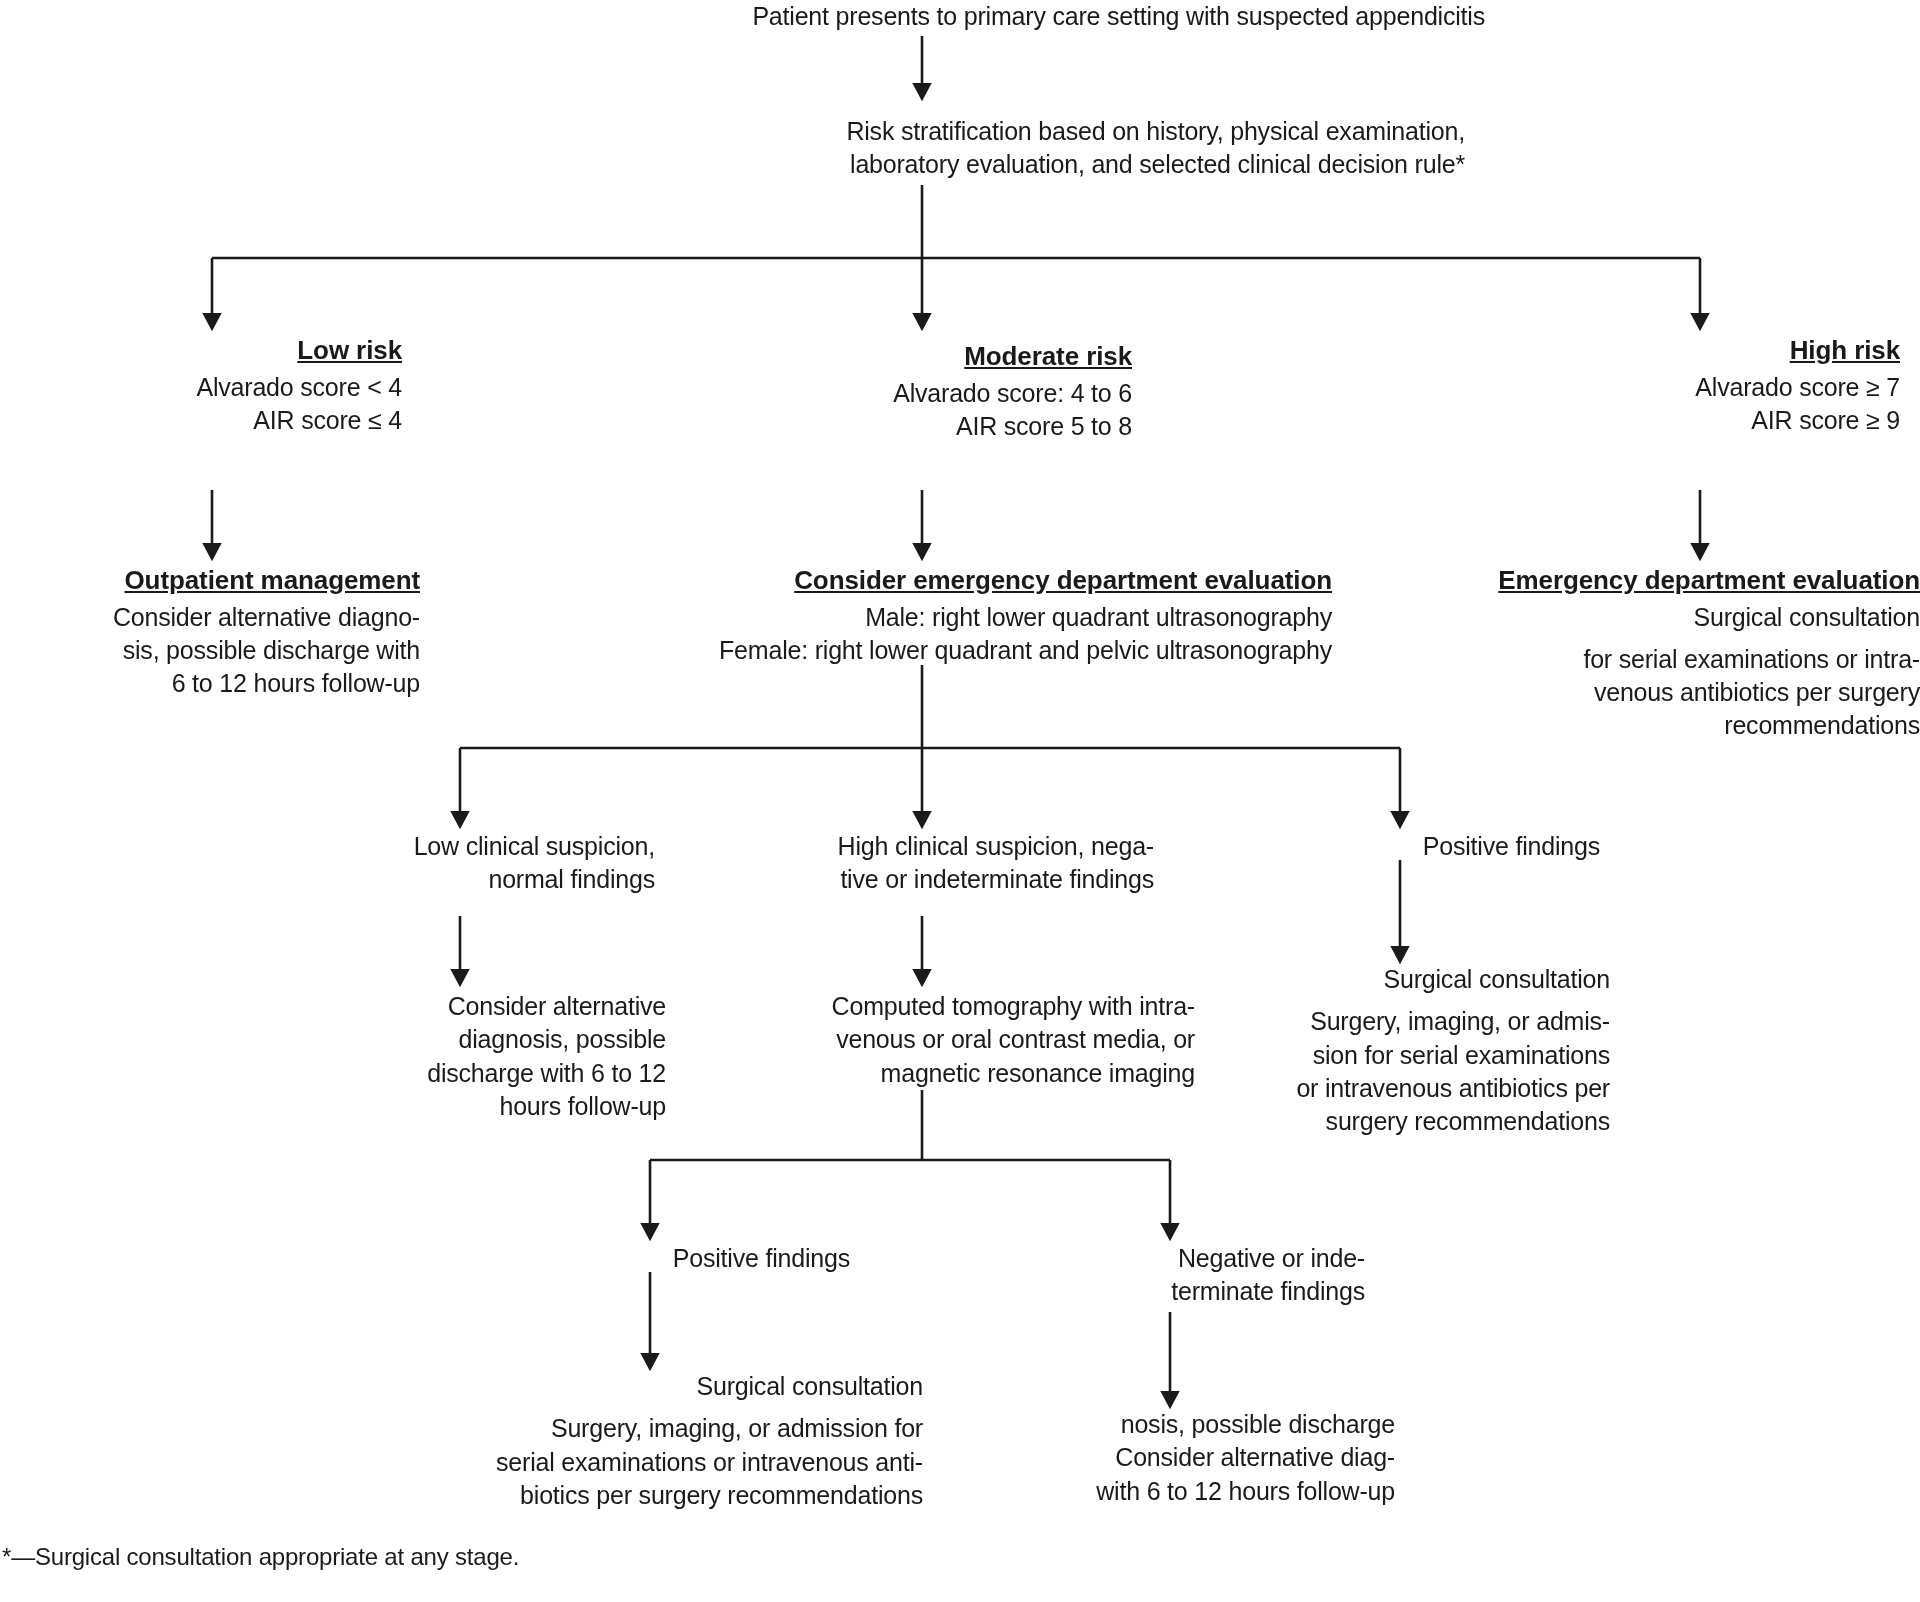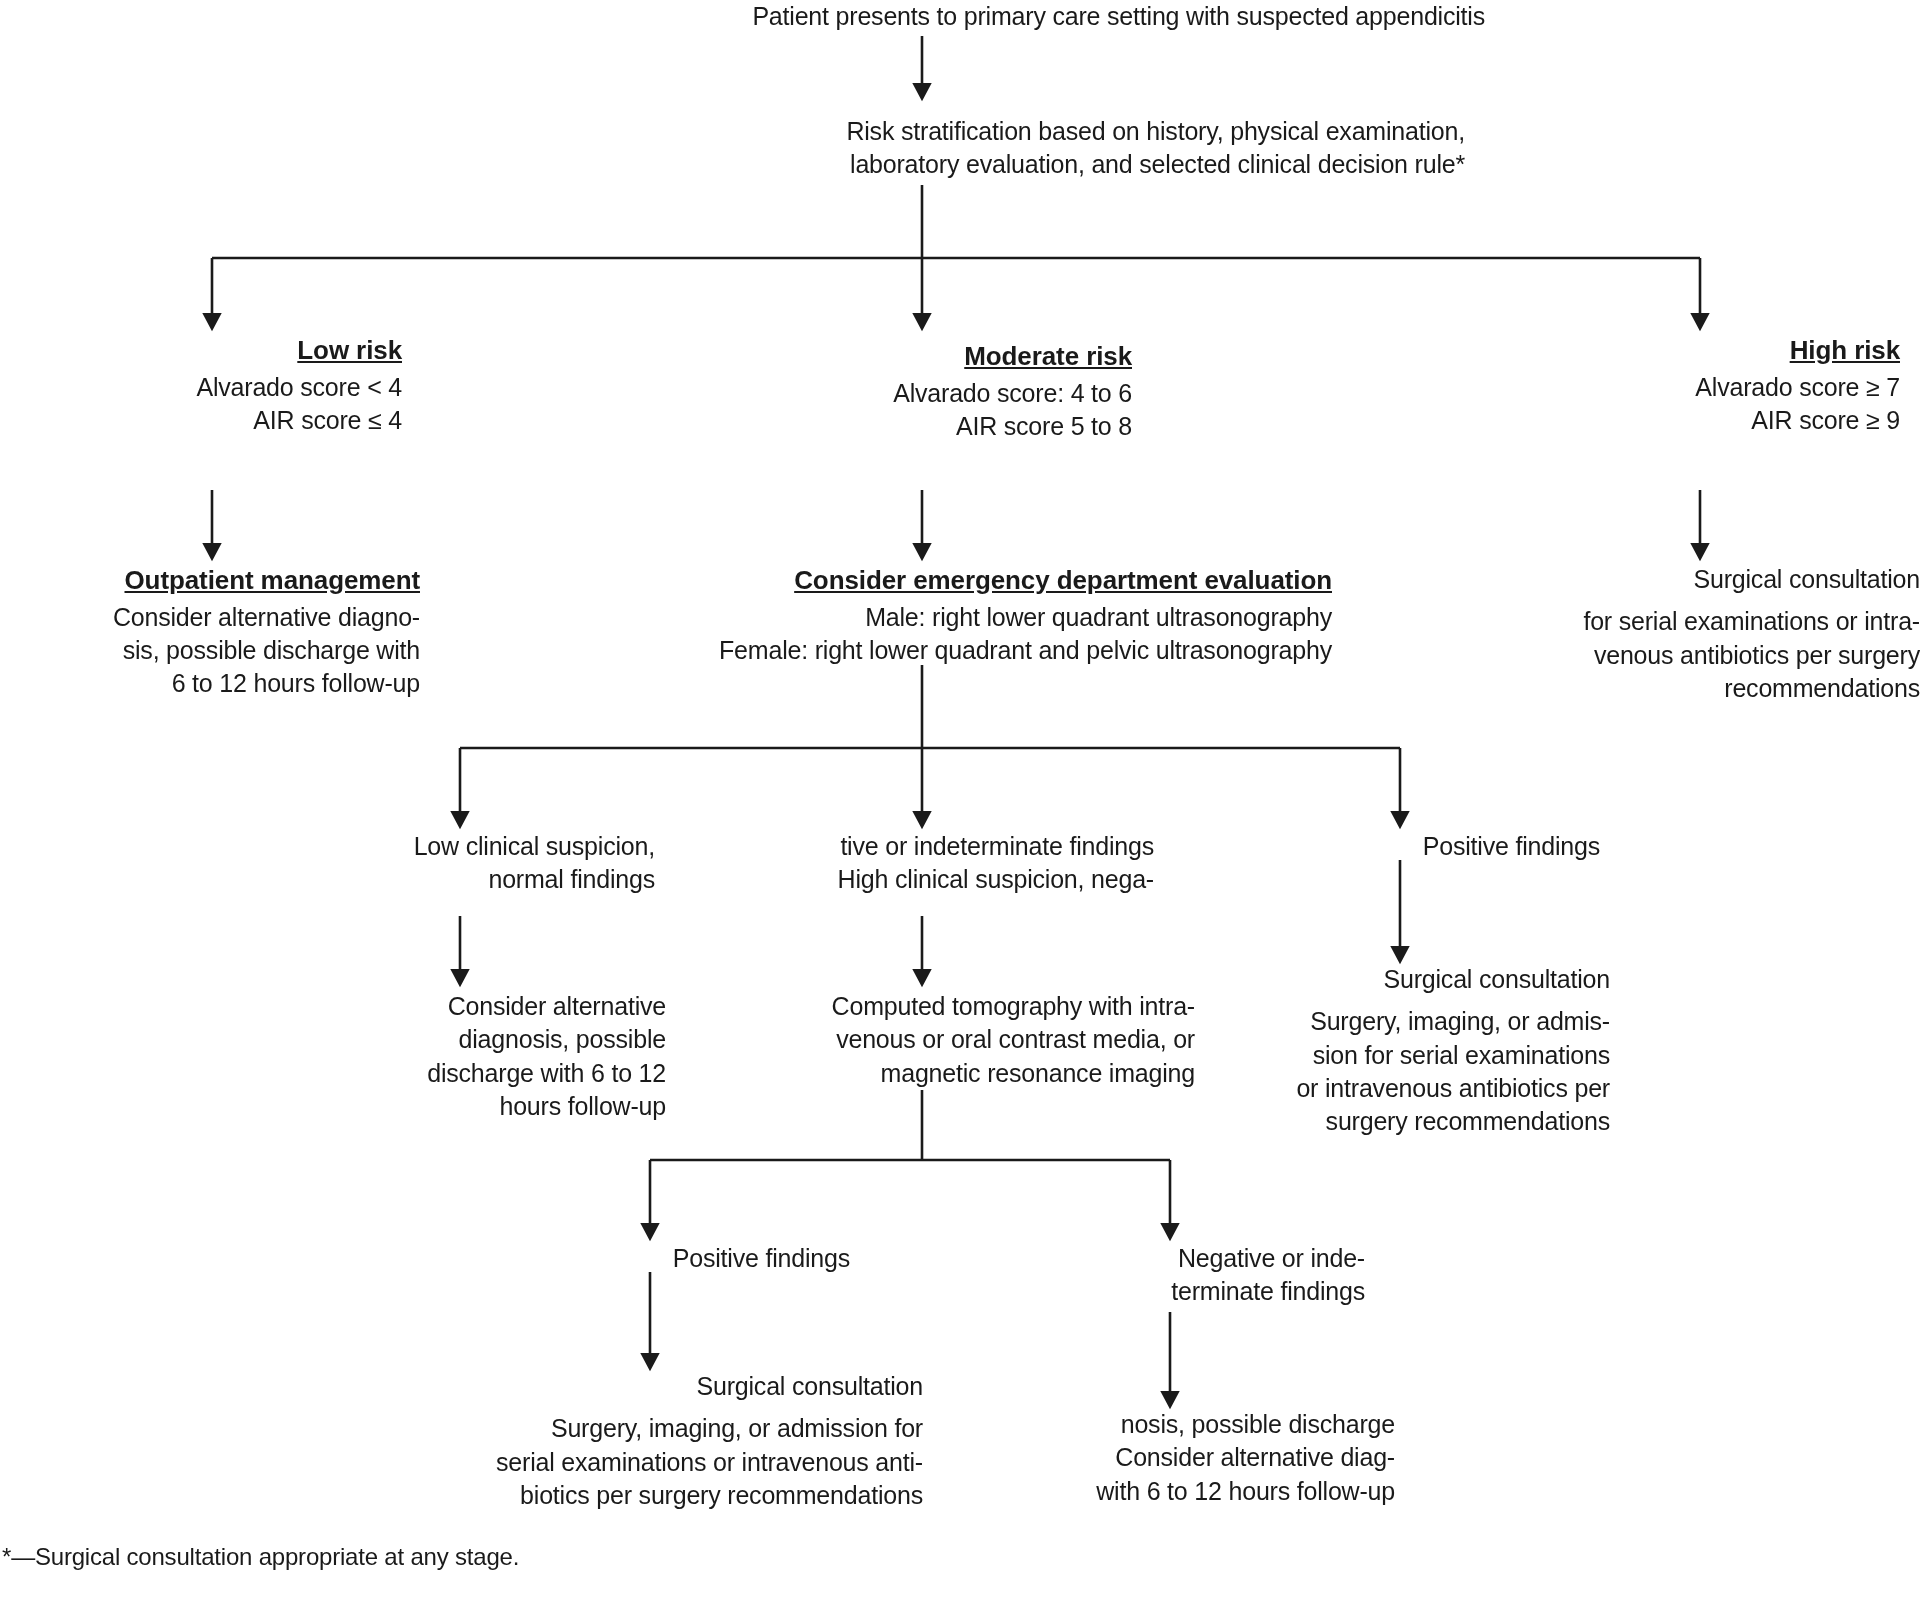--- a/index.html
+++ b/index.html
@@ -130,35 +130,36 @@
   <span class="ln">6 to 12 hours follow-up</span>
 </div>
 
 <div class="node" style="left:512px; top:563px; width:820px;">
   <span class="ttl">Consider emergency department evaluation</span>
   <span class="ln">Male: right lower quadrant ultrasonography</span>
   <span class="ln">Female: right lower quadrant and pelvic ultrasonography</span>
 </div>
 
 <div class="node" style="left:1437px; top:563px; width:483px;">
+  <span class="ttl">Emergency department evaluation</span>
   <span class="ln">Surgical consultation</span>
   <span class="gap"></span>
   <span class="ln">for serial examinations or intra-</span>
   <span class="ln">venous antibiotics per surgery</span>
   <span class="ln">recommendations</span>
 </div>
 
 <div class="node" style="left:265px; top:830px; width:390px;">
   <span class="ln">Low clinical suspicion,</span>
   <span class="ln">normal findings</span>
 </div>
 
 <div class="node" style="left:690px; top:830px; width:464px;">
+  <span class="ln">High clinical suspicion, nega-</span>
   <span class="ln">tive or indeterminate findings</span>
-  <span class="ln">High clinical suspicion, nega-</span>
 </div>
 
 <div class="node" style="left:1200px; top:830px; width:400px;">
   <span class="ln">Positive findings</span>
 </div>
 
 <div class="node" style="left:258px; top:990px; width:408px;">
   <span class="ln">Consider alternative</span>
   <span class="ln">diagnosis, possible</span>
   <span class="ln">discharge with 6 to 12</span>

